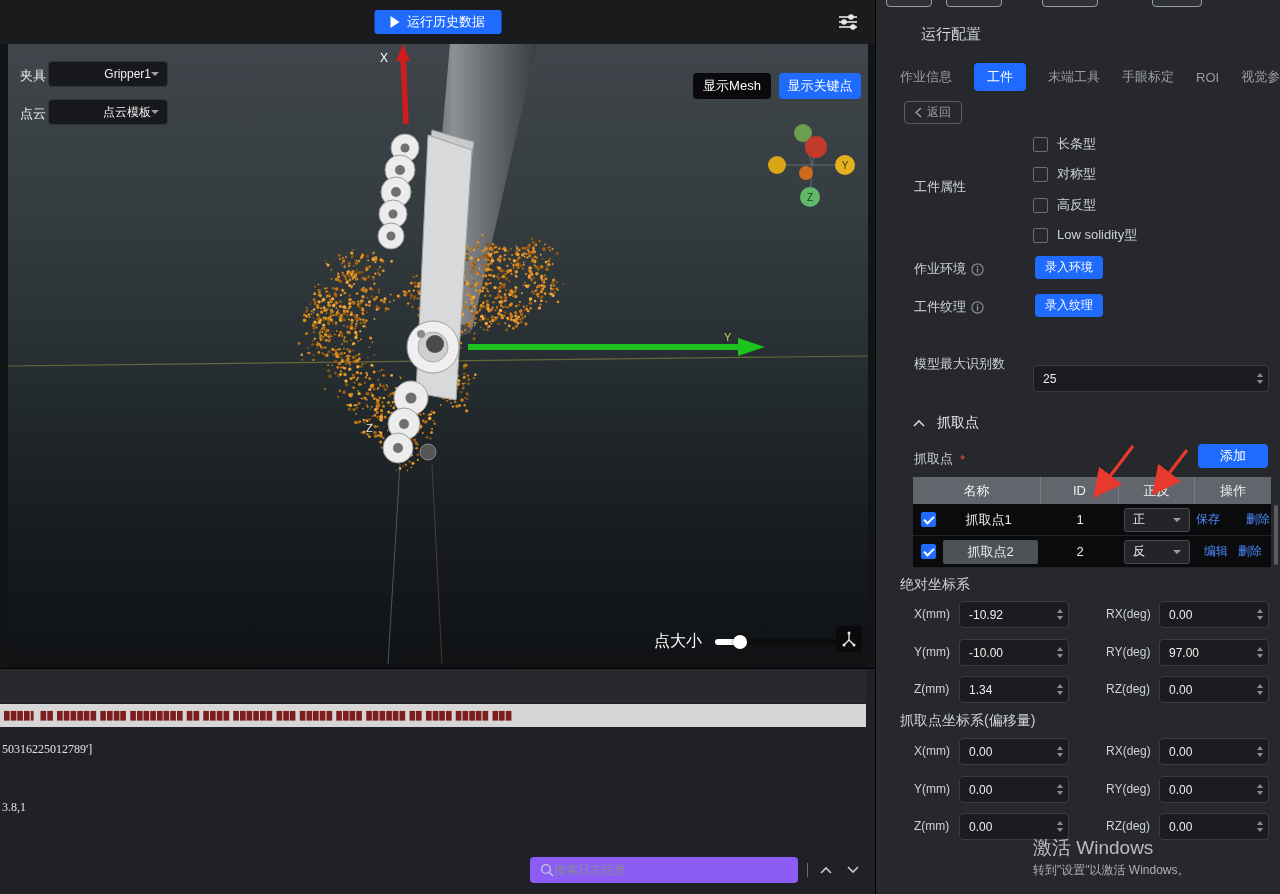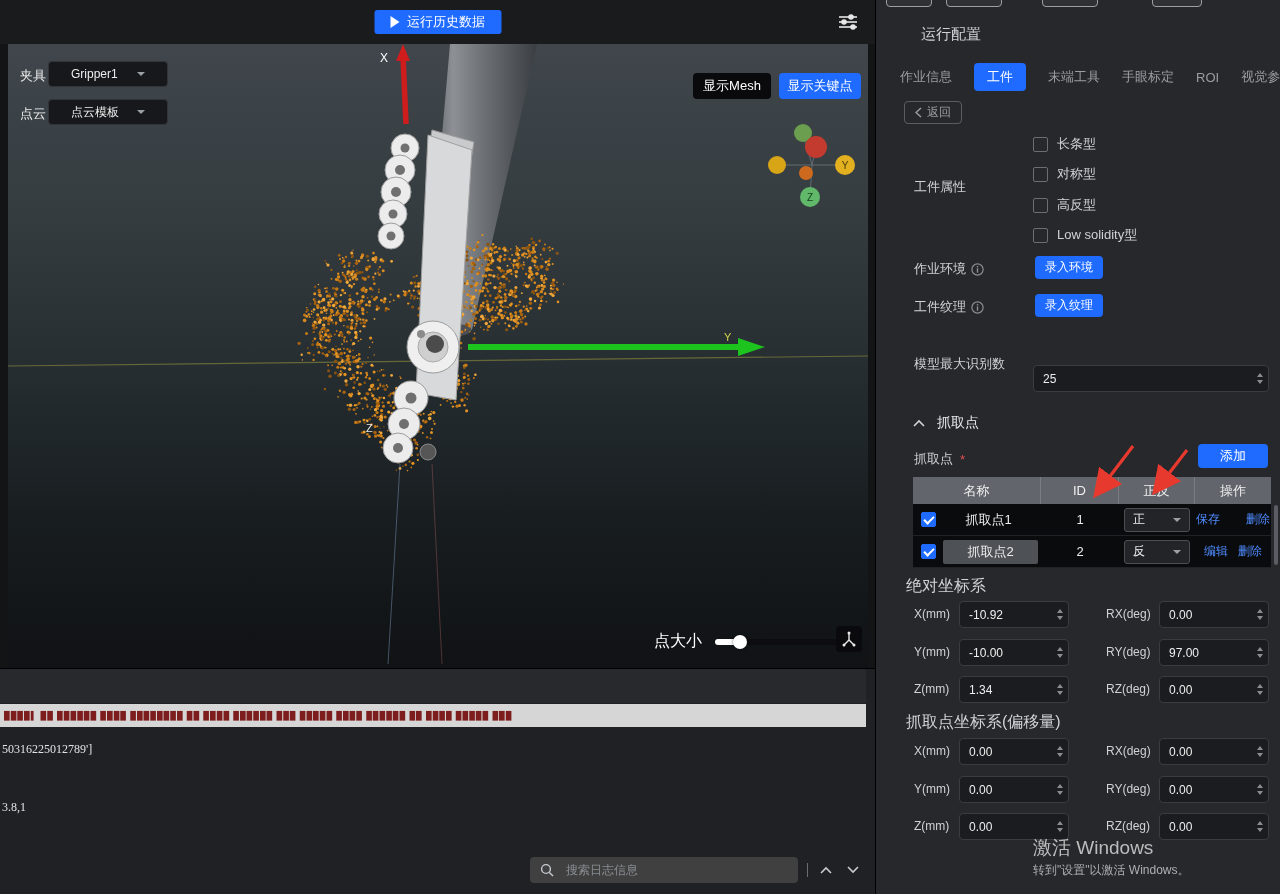--- a/index.html
+++ b/index.html
@@ -6,38 +6,38 @@
 html,body{width:1280px;height:894px}
 body{position:relative;background:#0c0d0f;font-family:"Liberation Sans","DejaVu Sans",sans-serif;overflow:hidden;color:#ddd}
 
 .left{position:absolute;left:0;top:0;width:875px;height:894px;background:#131416}
 .topbar{position:absolute;left:0;top:0;width:875px;height:44px;background:#1a1b1d}
 .run-btn{position:absolute;left:50%;transform:translateX(-50%);top:10px;height:24px;background:#1f6bff;border-radius:3px;color:#fff;font-size:13px;display:flex;align-items:center;gap:8px;padding:0 16px;cursor:pointer;white-space:nowrap}
 .play{width:0;height:0;border-left:9px solid #fff;border-top:6px solid transparent;border-bottom:6px solid transparent}
 .tune-btn{position:absolute;left:836px;top:11px;width:24px;height:22px;display:flex;align-items:center;justify-content:center;cursor:pointer}
 .viewport{position:absolute;left:8px;top:44px;width:860px;height:624px;background:linear-gradient(180deg,#40464b 0%,#353d41 26%,#272f32 50%,#181d20 76%,#101214 100%);overflow:hidden}
 .vp-label{position:absolute;color:#ececec;font-size:13px}
-.dropdown{position:absolute;width:120px;height:26px;background:#17181b;border:1px solid #313439;border-radius:4px;color:#ececec;font-size:12px;display:flex;align-items:center;justify-content:space-between;padding:0 22px;cursor:pointer}
+.dropdown{position:absolute;width:120px;height:26px;background:#17181b;border:1px solid #313439;border-radius:4px;color:#ececec;font-size:12px;display:flex;align-items:center;justify-content:flex-end;padding:0 8px;cursor:pointer}
 .caret{width:0;height:0;border-left:4px solid transparent;border-right:4px solid transparent;border-top:4px solid #9aa0a6}
 .tri-up{width:0;height:0;border-left:3.5px solid transparent;border-right:3.5px solid transparent;border-bottom:4px solid #8a8d92}
 .tri-down{width:0;height:0;border-left:3.5px solid transparent;border-right:3.5px solid transparent;border-top:4px solid #8a8d92}
 .btn-dark{position:absolute;background:#0a0a0c;color:#fff;font-size:13px;border-radius:4px;display:flex;align-items:center;justify-content:center;cursor:pointer}
 .btn-blue{background:#1f6bff;color:#fff;border-radius:4px;display:flex;align-items:center;justify-content:center;cursor:pointer}
 .pt-size{position:absolute;left:646px;top:587px;display:flex;align-items:center;gap:13px;color:#fff;font-size:16px}
 .slider{width:142px;height:6px;background:#0d0d10;border-radius:3px;position:relative;cursor:pointer}
 .slider .fill{width:26px;height:6px;background:#fff;border-radius:3px}
 .slider .knob{position:absolute;left:18px;top:-4px;width:14px;height:14px;background:#fff;border-radius:50%;box-shadow:0 0 3px rgba(0,0,0,.6)}
 .tool-btn{position:absolute;left:828px;top:582px;width:26px;height:26px;background:#0a0a0c;border-radius:4px;display:flex;align-items:center;justify-content:center;cursor:pointer}
 
 .logarea{position:absolute;left:0;top:668px;width:875px;height:226px;background:#202124;border-top:1px solid #000}
 .log-topband{position:absolute;left:0;top:0;width:866px;height:34px;background:#28292c}
 .log-hl{position:absolute;left:0;top:35px;width:866px;height:23px;background:#d6d6d6;color:#7e1d1d;font-size:8px;line-height:23px;padding-left:4px;letter-spacing:1px;overflow:hidden;white-space:nowrap}
 .log-line{position:absolute;left:2px;color:#e3e3e3;font-size:12px;font-family:Liberation Serif, serif;white-space:nowrap}
 .search-wrap{position:absolute;left:530px;top:188px;display:flex;align-items:center;gap:9px}
-.search-bar{width:268px;height:26px;background:#404040;border-radius:4px;display:flex;align-items:center;padding:0 10px;gap:12px}
+.search-bar{width:268px;height:26px;background:#8b5cf6;border-radius:4px;display:flex;align-items:center;padding:0 10px;gap:0}
 .search-bar input{background:transparent;border:none;outline:none;color:#ddd;font-size:12px;width:210px}
 .search-bar input::placeholder{color:#8a8d92}
 .vdiv{width:1px;height:14px;background:#6a6d72}
 .nav-chev{width:18px;height:18px;display:flex;align-items:center;justify-content:center;cursor:pointer}
 
 .panel{position:absolute;left:875px;top:0;width:405px;height:894px;background:#26282c;border-left:1px solid #000;overflow:hidden}
 .cut{position:absolute;top:-15px;height:22px;border:1px solid #9aa0a6;border-radius:4px;background:#2f3135}
 .p-title{position:absolute;left:45px;top:25px;font-size:15px;color:#cfd2d6}
 .tabs{position:absolute;left:24px;top:63px;display:flex;gap:22px;align-items:center;white-space:nowrap}
 .tab{font-size:13px;color:#9a9da2;cursor:pointer;padding:5px 0}
@@ -60,21 +60,21 @@
 .th{font-size:13px;color:#f0f0f0;text-align:center;height:100%;display:flex;align-items:center;justify-content:center;border-right:1px solid rgba(255,255,255,.15)}
 .th:last-child{border-right:none}
 .trow{display:flex;height:32px;align-items:center;background:#0a0b0d;border-bottom:1px solid #202226}
 .c-name{width:128px}.c-id{width:78px}.c-dir{width:76px}.c-act{width:76px}
 .cell{display:flex;align-items:center;justify-content:center;font-size:13px;color:#eee;height:100%}
 .cell-name{display:flex;align-items:center;padding-left:8px;height:100%}
 .cell-name .nm{flex:1;text-align:center;font-size:13px;color:#eee}
 .nm.selected{background:#4e5257;border-radius:2px;height:24px;line-height:24px;margin:0 3px 0 7px}
 .mini-dd{width:66px;height:24px;background:#222427;border:1px solid #4a4d53;border-radius:3px;display:flex;align-items:center;justify-content:space-between;padding:0 8px;font-size:12px;color:#eee;cursor:pointer}
 .lnk{color:#4f8bff;font-size:12px;cursor:pointer}
-.coord-title{position:absolute;left:30px;font-size:16px;color:#cfd2d6}
+.coord-title{position:absolute;left:24px;font-size:14px;color:#cfd2d6}
 .coord-label{position:absolute;font-size:12px;color:#cfd2d6;white-space:nowrap}
 .arrows-overlay{position:absolute;left:0;top:0;pointer-events:none}
 .scroll-thumb{position:absolute;left:398px;top:505px;width:4px;height:60px;background:#5a5e64;border-radius:2px}
 .watermark{position:absolute;left:157px;color:#bcbcbc}
 .wm1{top:835px;font-size:19px;font-weight:300}
 .wm2{top:862px;font-size:12px;color:#b0b0b0}
 </style>
 </head>
 <body>
 

